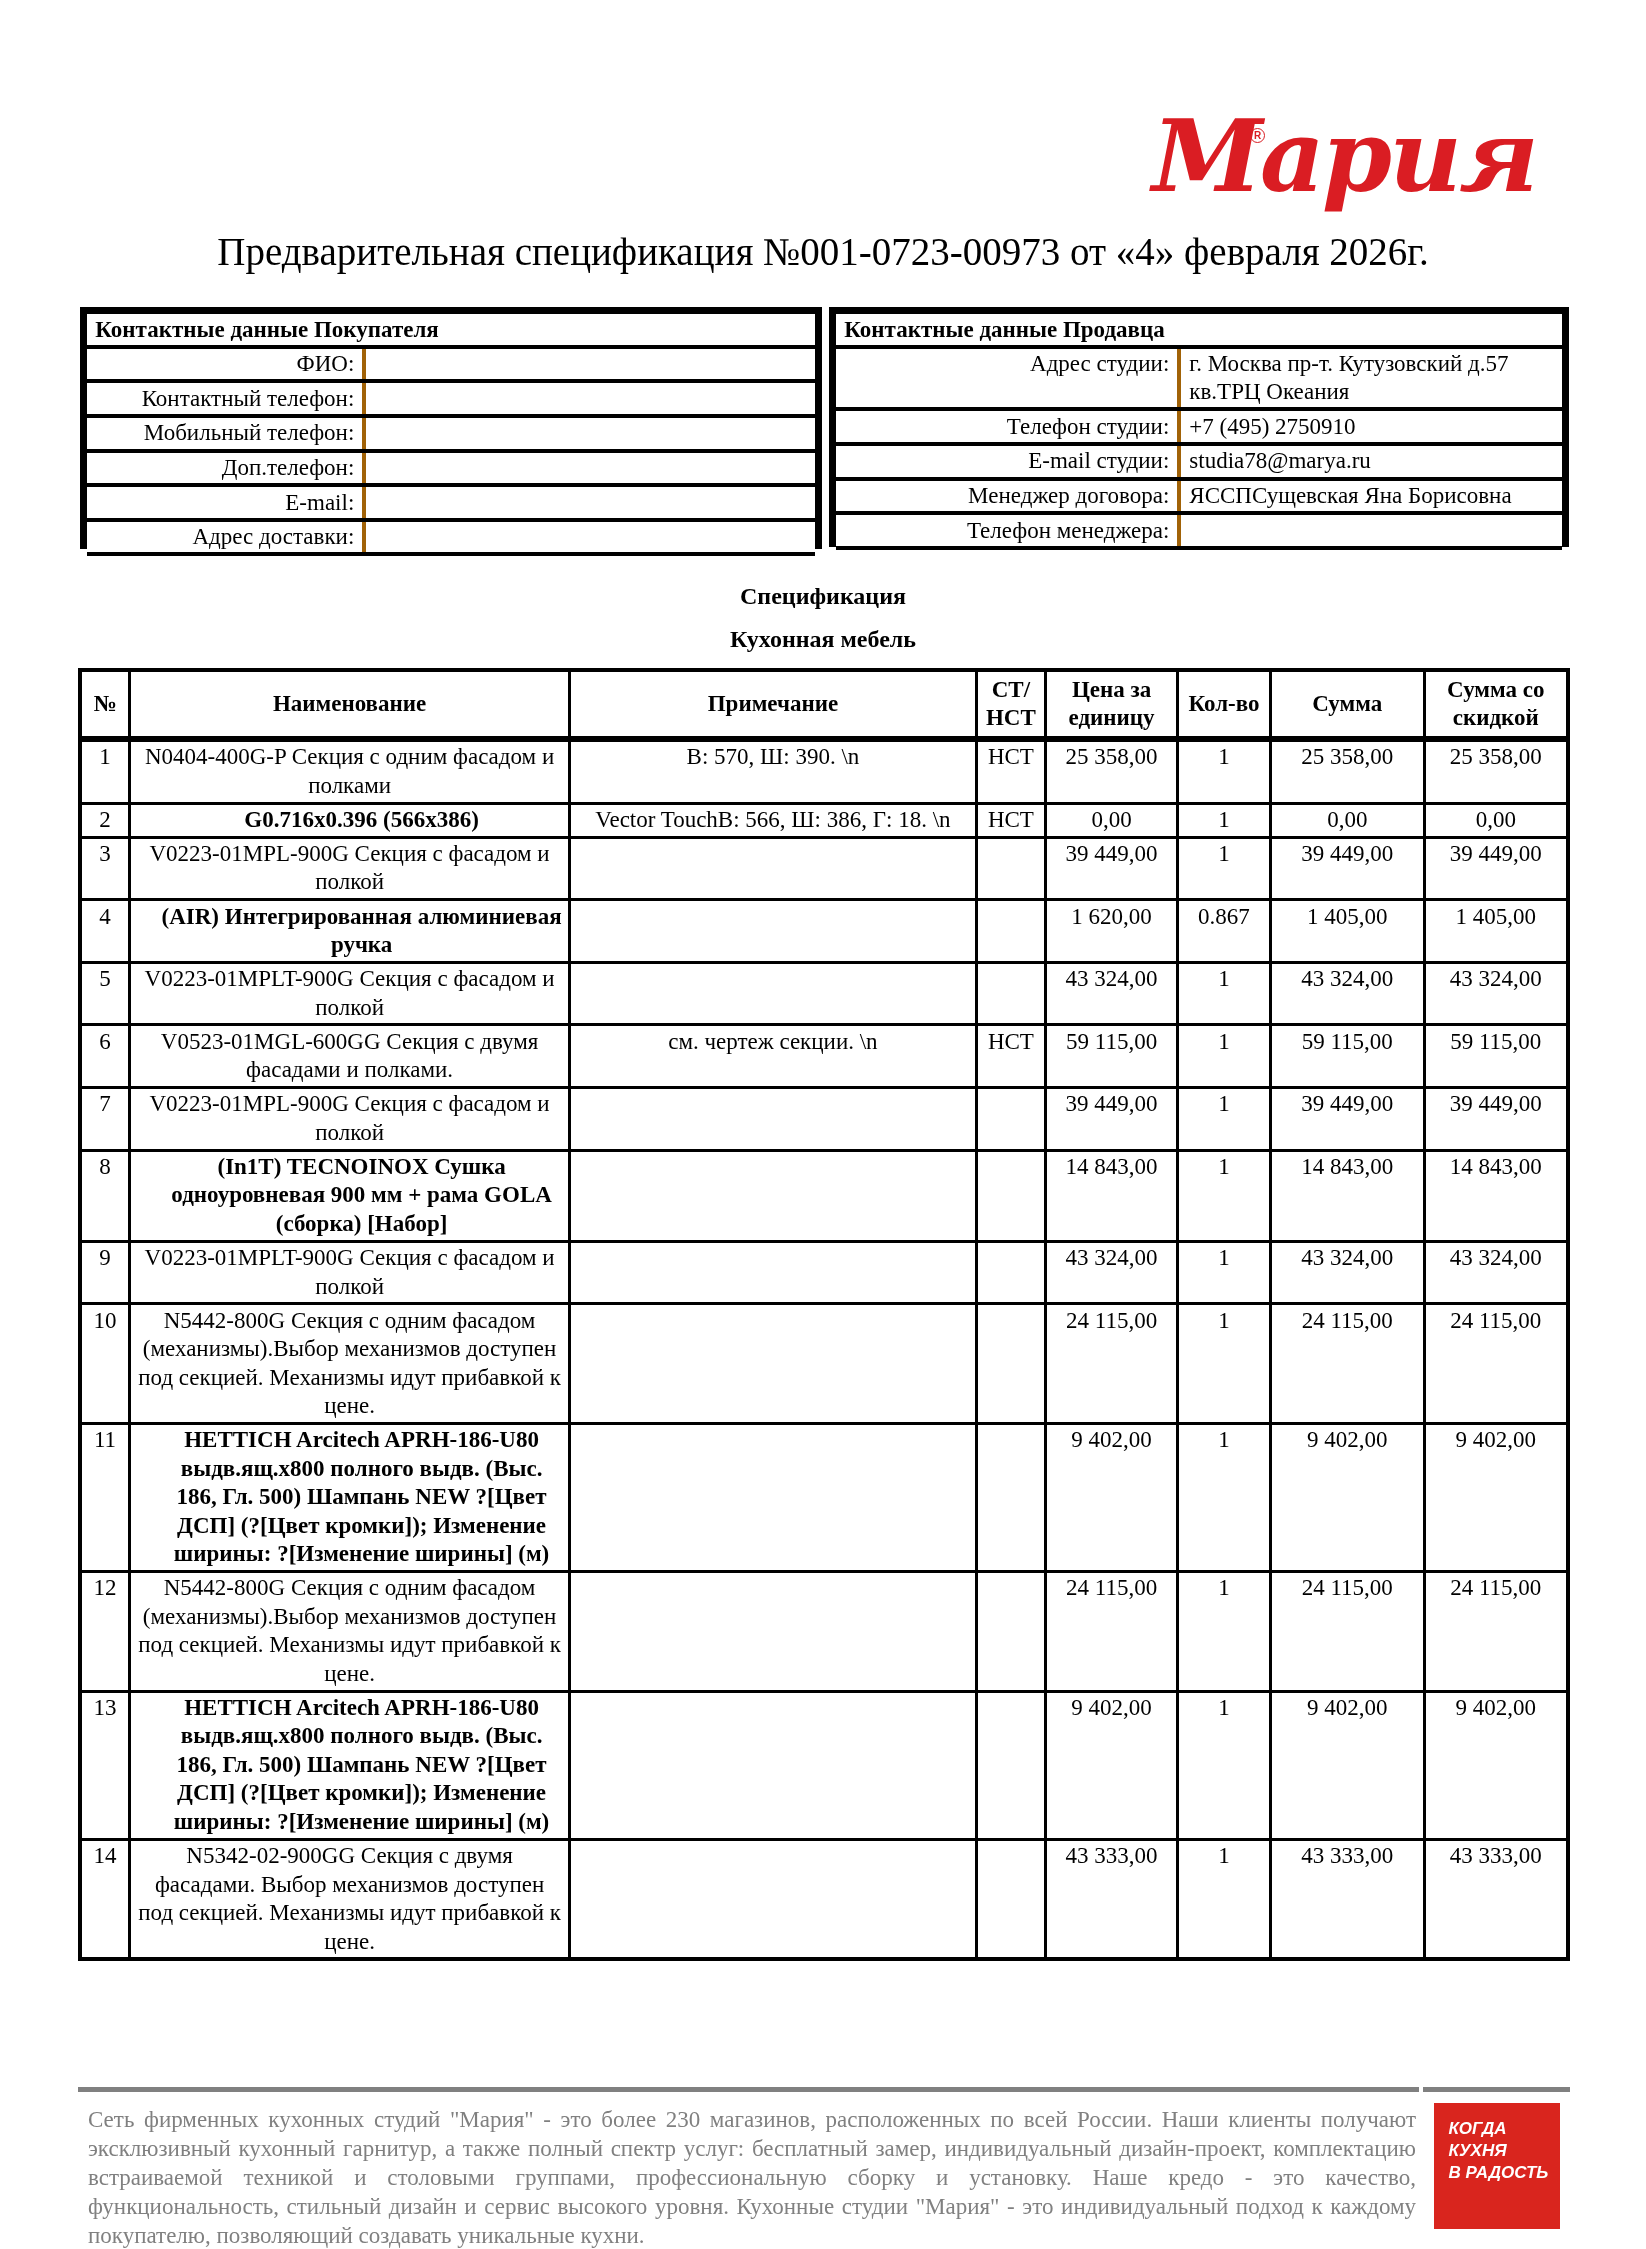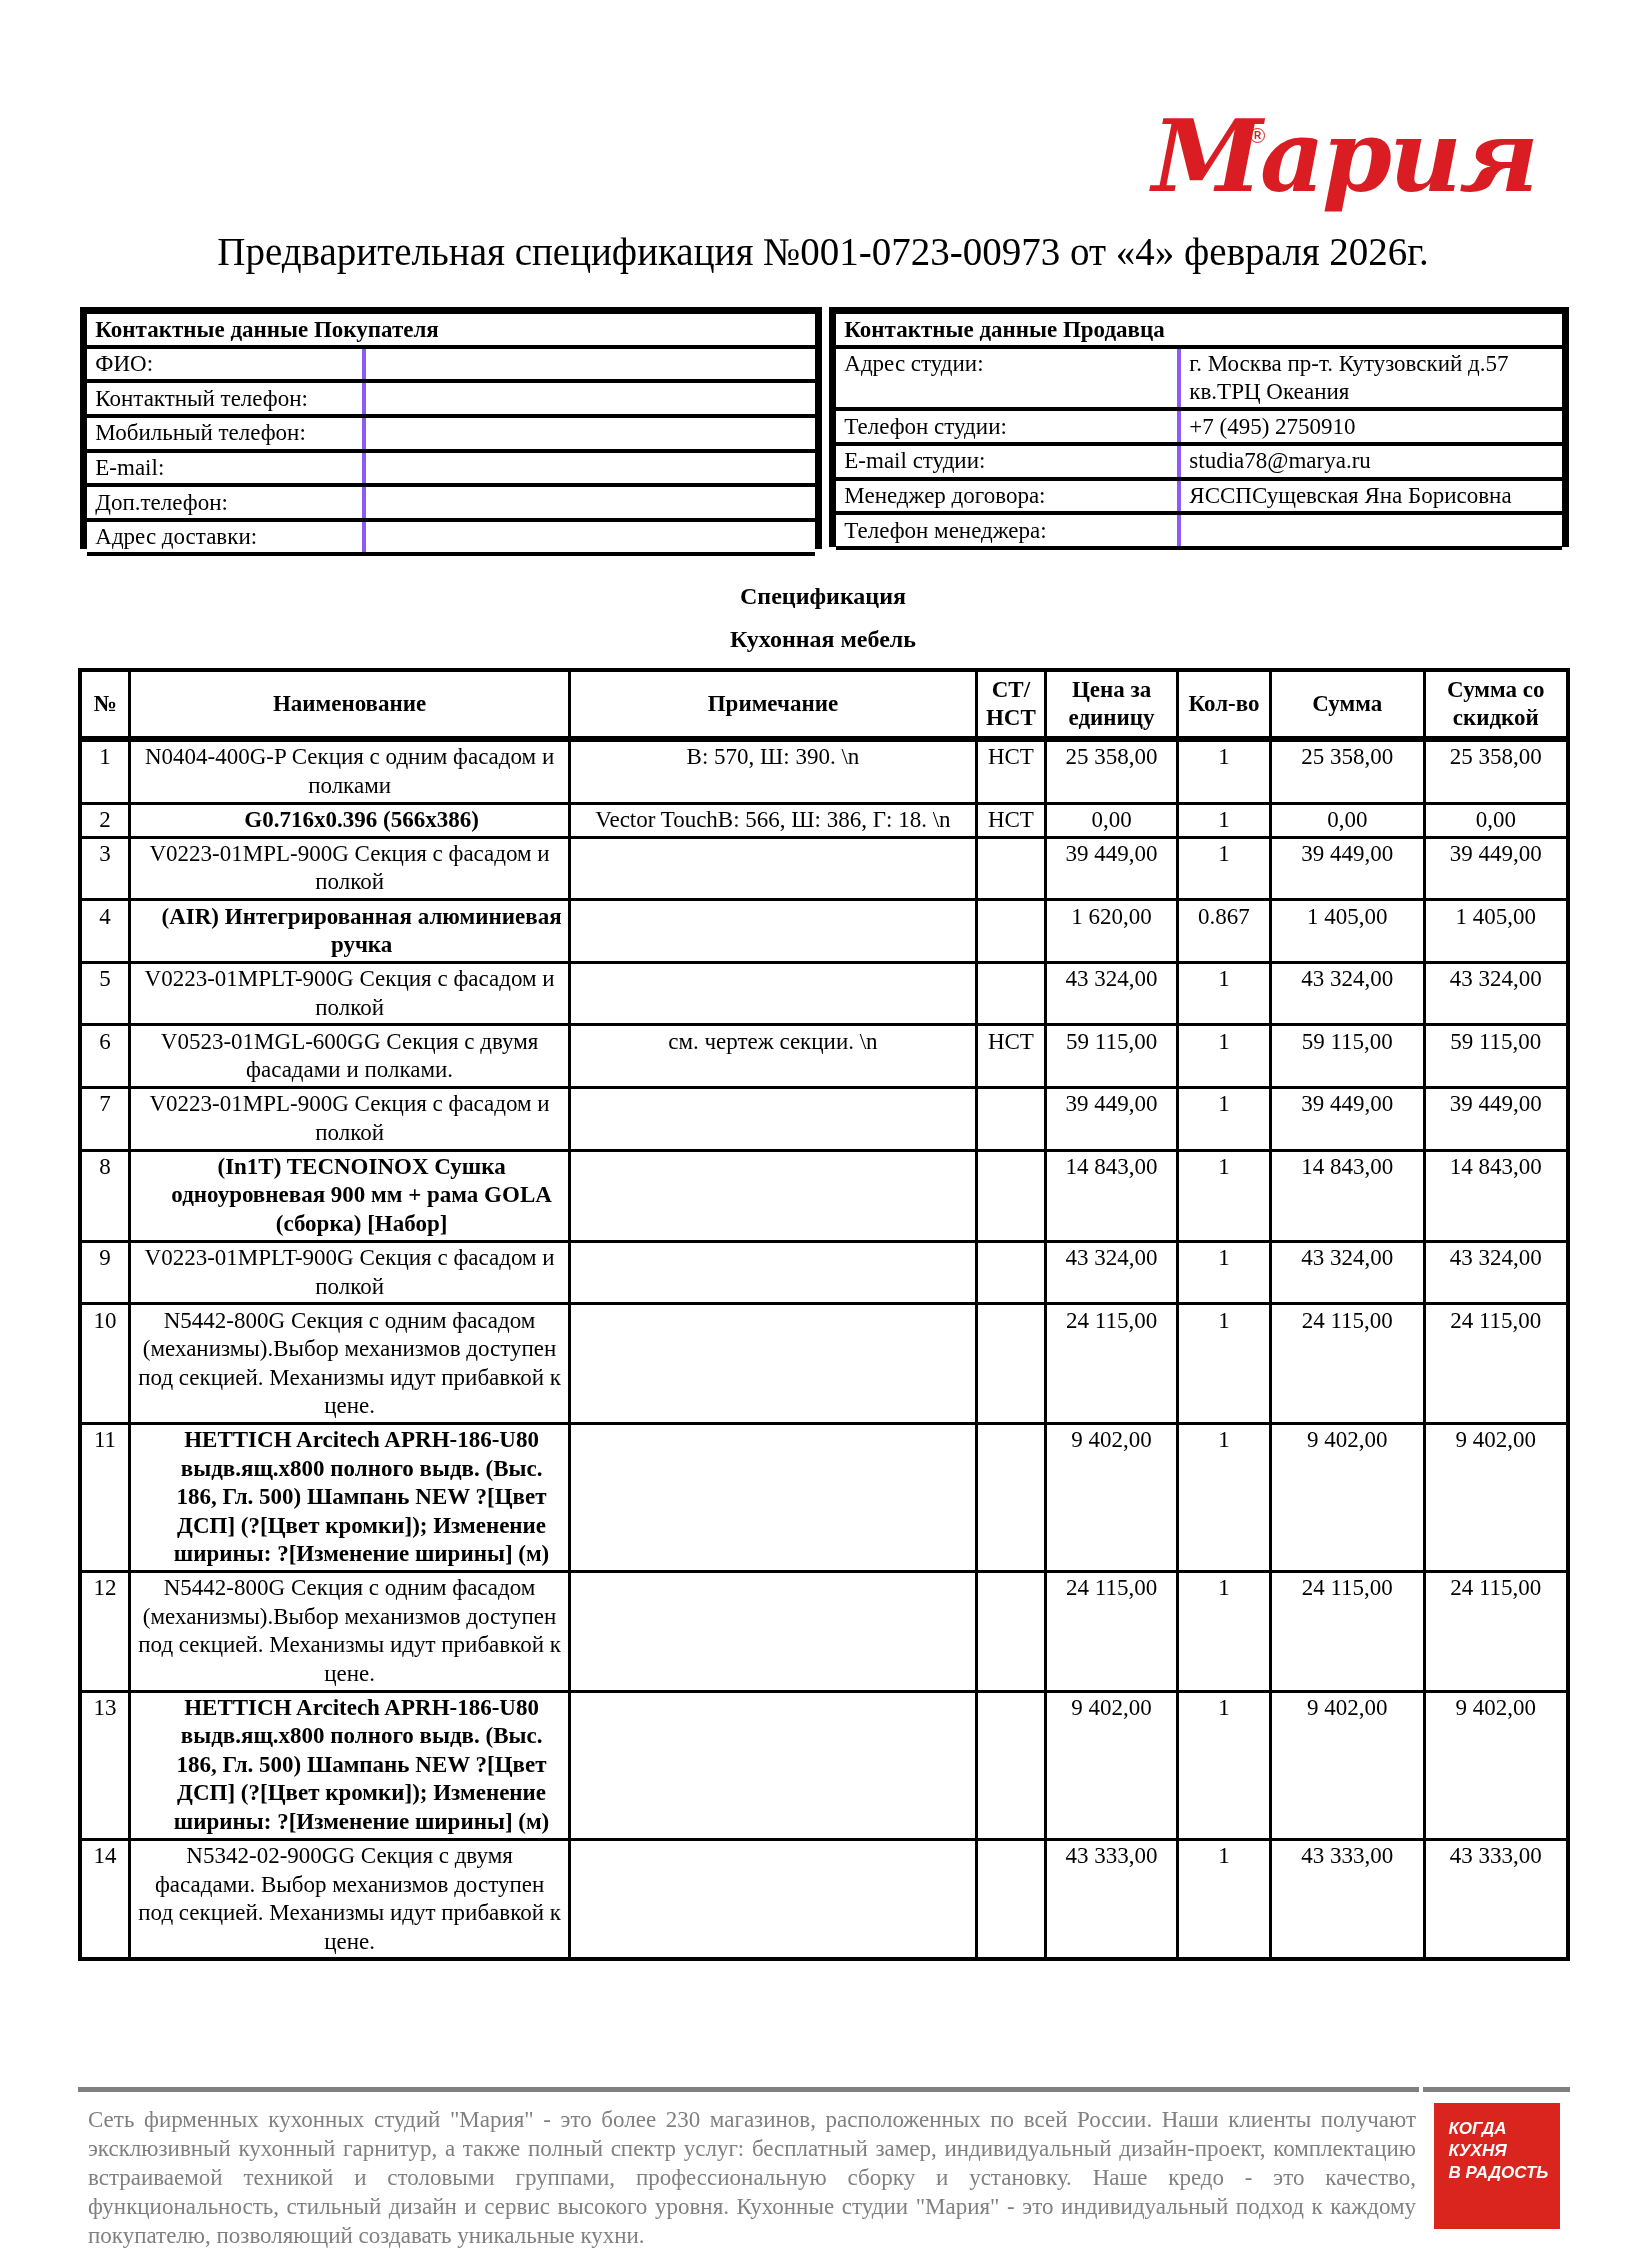--- a/index.html
+++ b/index.html
@@ -27,21 +27,21 @@
   
   .contact-box {
     position: absolute; top: 307px; border: 6.6px solid #000; box-sizing: border-box;
     background: #000; padding: 1.3px;
   }
   .contact-box table { border-collapse: separate; border-spacing: 0 4px; width: 100%; background:#000; margin-top:-4px; margin-bottom:-4px;}
   .contact-box td {
     background: #fff; font-size: 23px; line-height: 28px; padding: 1.3px 8px; vertical-align: top;
   }
   .contact-box td.head { text-align: left; font-weight: bold; font-size: 23px; }
-  .contact-box td.lbl { border-right: 4px solid #8b5cf6; }
+  .contact-box td.lbl { border-right: 4px solid #a16207; text-align: right; }
   .buyer { left: 80px; width: 742px; height: 242px; }
   .buyer td.lbl { width: 259px; }
   .seller { left: 829px; width: 740px; height: 240px; }
   .seller td.lbl { width: 325px; }
   .section-title {
     position: absolute; left: 0; width: 1646px; text-align: center; font-weight: bold;
     font-size: 24px; line-height: 29px;
   }
   
   .spec {
@@ -101,25 +101,25 @@
     </tr>
     <tr>
       <td class="lbl">Контактный телефон:</td>
       <td></td>
     </tr>
     <tr>
       <td class="lbl">Мобильный телефон:</td>
       <td></td>
     </tr>
     <tr>
+      <td class="lbl">Доп.телефон:</td>
+      <td></td>
+    </tr>
+    <tr>
       <td class="lbl">E-mail:</td>
-      <td></td>
-    </tr>
-    <tr>
-      <td class="lbl">Доп.телефон:</td>
       <td></td>
     </tr>
     <tr>
       <td class="lbl">Адрес доставки:</td>
       <td></td>
     </tr>
   </tbody>
     </table>
 </div>
 

